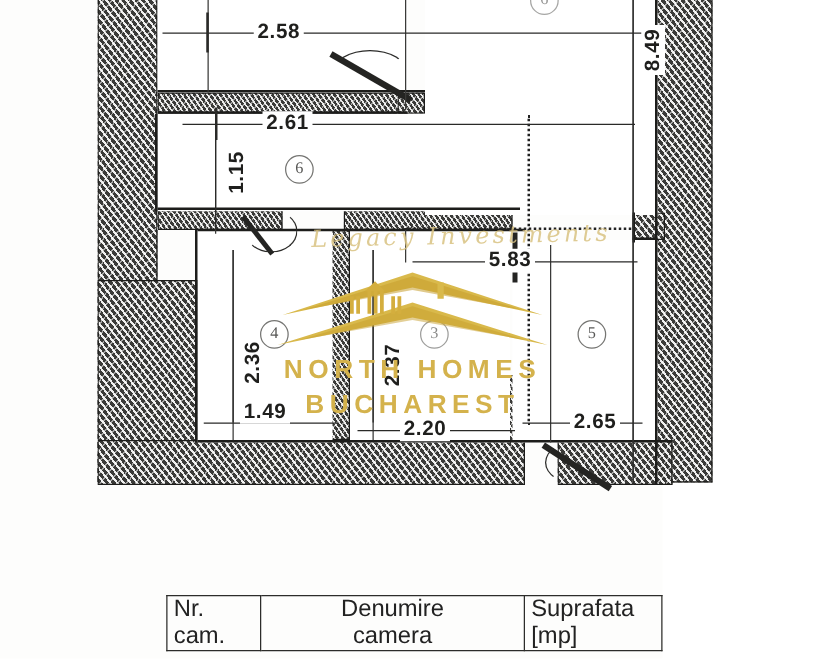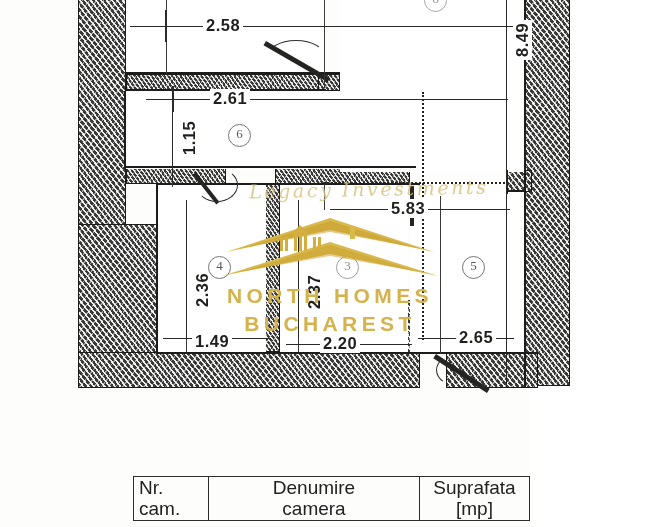--- a/index.html
+++ b/index.html
@@ -77,21 +77,21 @@
                text-align:center;font-size:27px;color:#2b2b2b;
                font-family:"Liberation Sans",sans-serif;}
   #recap-table{position:absolute;left:133px;top:476px;width:397px;
                border-collapse:collapse;}
   #recap-table td{border:1.7px solid #2c2c2a;
                   font-size:19px;color:#222;padding:1px 5px;
                   vertical-align:top;line-height:1.08;
                   font-family:"Liberation Sans",sans-serif;}
   .c-nr{width:64px;text-align:left;}
   .c-den{width:200px;text-align:center;}
-  .c-sup{width:auto;text-align:center;margin-top:48px;}
+  .c-sup{width:auto;text-align:left;margin-top:48px;}
 </style>
 </head>
 <body>
 
 <div id="plan">
 
   <div class="wall" style="left:78px;top:-4px;width:48px;height:392px;"></div>
 
   <div class="wall" style="left:78px;top:224px;width:80px;height:164px;"></div>
 
@@ -178,21 +178,21 @@
   <div class="dimv" style="left:298px;top:200px;height:138px;"></div>
   <div class="dimtxt vert" style="left:305px;top:312px;">2.37</div>
 
   <div class="dimv" style="left:506px;top:-4px;height:392px;"></div>
   <div class="dimtxt vert" style="left:513px;top:60px;">8.49</div>
 
   <div class="dimh" style="left:330px;top:209px;width:180px;"></div>
   <div class="dimtxt" style="left:388px;top:199px;">5.83</div>
 
   <div class="dimh" style="left:163px;top:338px;width:108px;"></div>
-  <div class="dimtxt" style="left:192px;top:332px;">1.49</div>
+  <div class="dimtxt" style="left:192px;top:320px;">1.49</div>
 
   <div class="dimh" style="left:286px;top:344px;width:126px;"></div>
   <div class="dimtxt" style="left:320px;top:334px;">2.20</div>
 
   <div class="dimh" style="left:418px;top:338px;width:96px;"></div>
   <div class="dimtxt" style="left:456px;top:328px;">2.65</div>
 
   <div class="rnum" style="left:424px;top:-11px;opacity:.55;">6</div>
   <div class="rnum" style="left:228px;top:124px;">6</div>
   <div class="rnum" style="left:208px;top:256px;">4</div>

